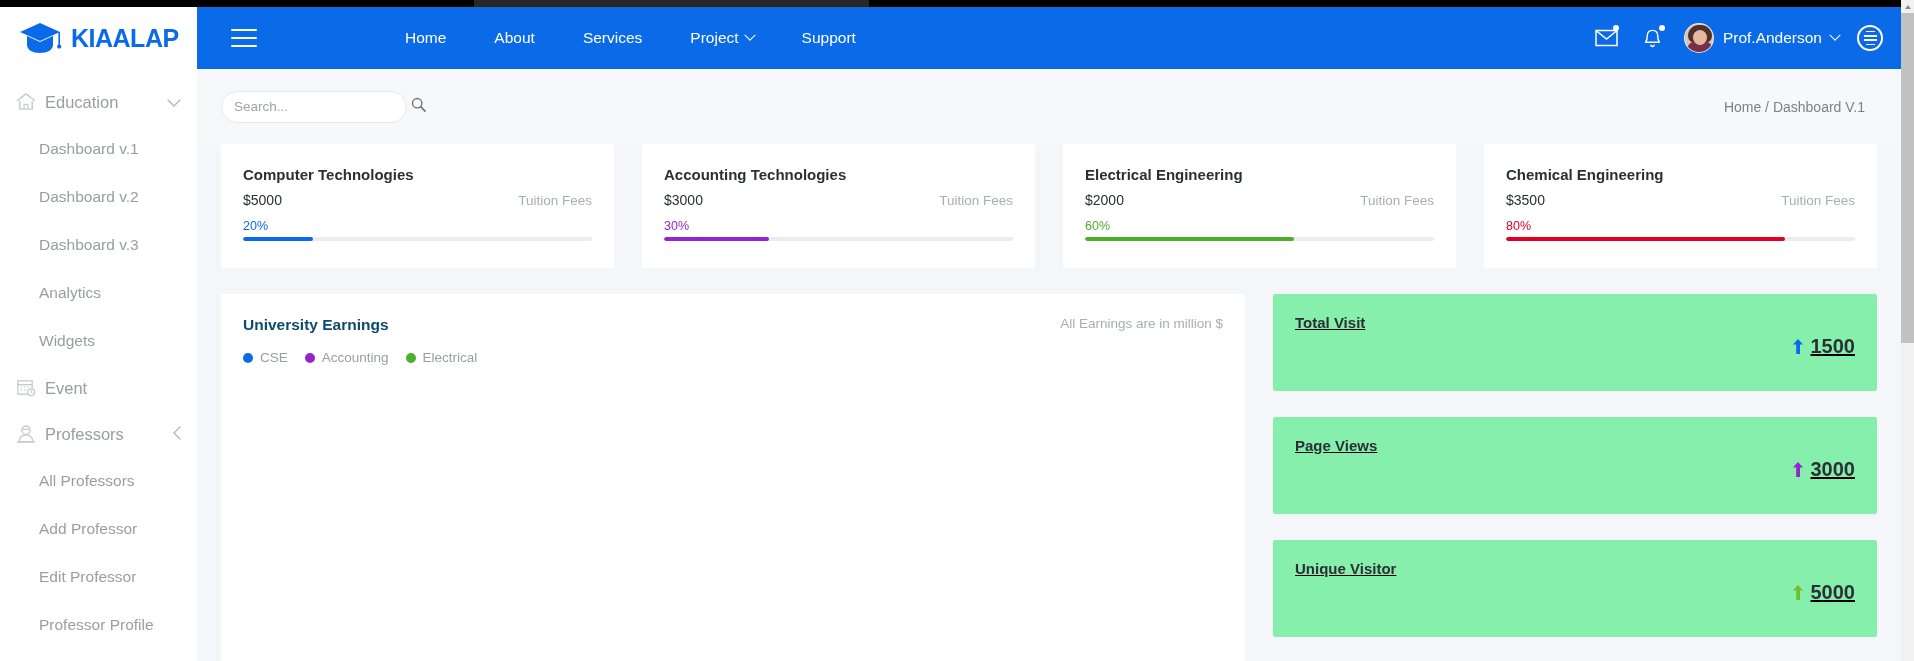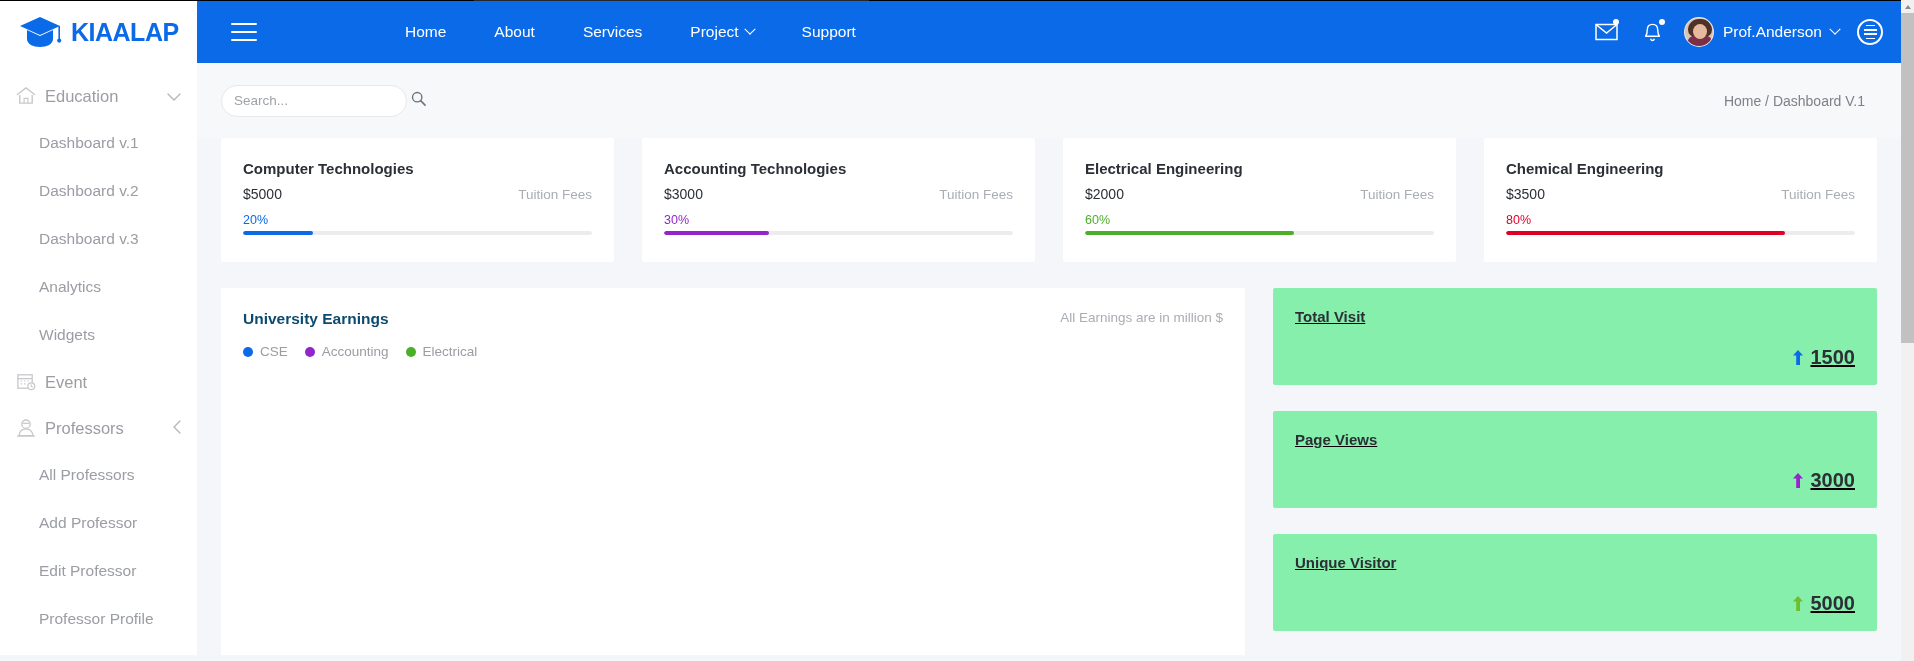--- a/index.html
+++ b/index.html
@@ -12,21 +12,21 @@
   
   .top-strip {
     position: absolute; top: 0; left: 0; width: 1914px; height: 7px;
     background: #000;
   }
   .top-strip .tab-shade {
     position: absolute; left: 474px; top: 0; width: 395px; height: 7px;
     background: #272727;
   }
 
-  .app { position: absolute; top: 1px; left: 0; width: 1914px; height: 654px; }
+  .app { position: absolute; top: 7px; left: 0; width: 1914px; height: 654px; }
 
   
   .sidebar {
     position: absolute; top: 0; left: 0; width: 197px; height: 654px;
     background: #ffffff; z-index: 5;
   }
   .brand {
     height: 62px; display: flex; align-items: center; gap: 9px;
     padding-left: 18px;
   }
@@ -166,21 +166,21 @@
 
   .side-stats { flex: 1 1 auto; display: flex; flex-direction: column; gap: 26px; }
   .mini-card {
     background: #86efac; border-radius: 2px; height: 97px;
     padding: 20px 22px 0 22px;
     text-decoration: underline;
   }
   .mini-title { font-size: 15px; font-weight: bold; color: #2b2f36; }
   .mini-val-row {
     display: flex; align-items: center; justify-content: flex-end;
-    gap: 7px; margin-top: 21px;
+    gap: 7px; margin-top: 4px;
   }
   .arrow-up { width: 12px; height: 15px; flex: 0 0 auto; }
   .mini-val { font-size: 20px; font-weight: bold; color: #2b2f36; }
 
   
   .vscroll {
     position: absolute; top: 0; right: 0; width: 13px; height: 661px;
     background: #f1f1f1; z-index: 20;
   }
   .vscroll .arrow-btn {

